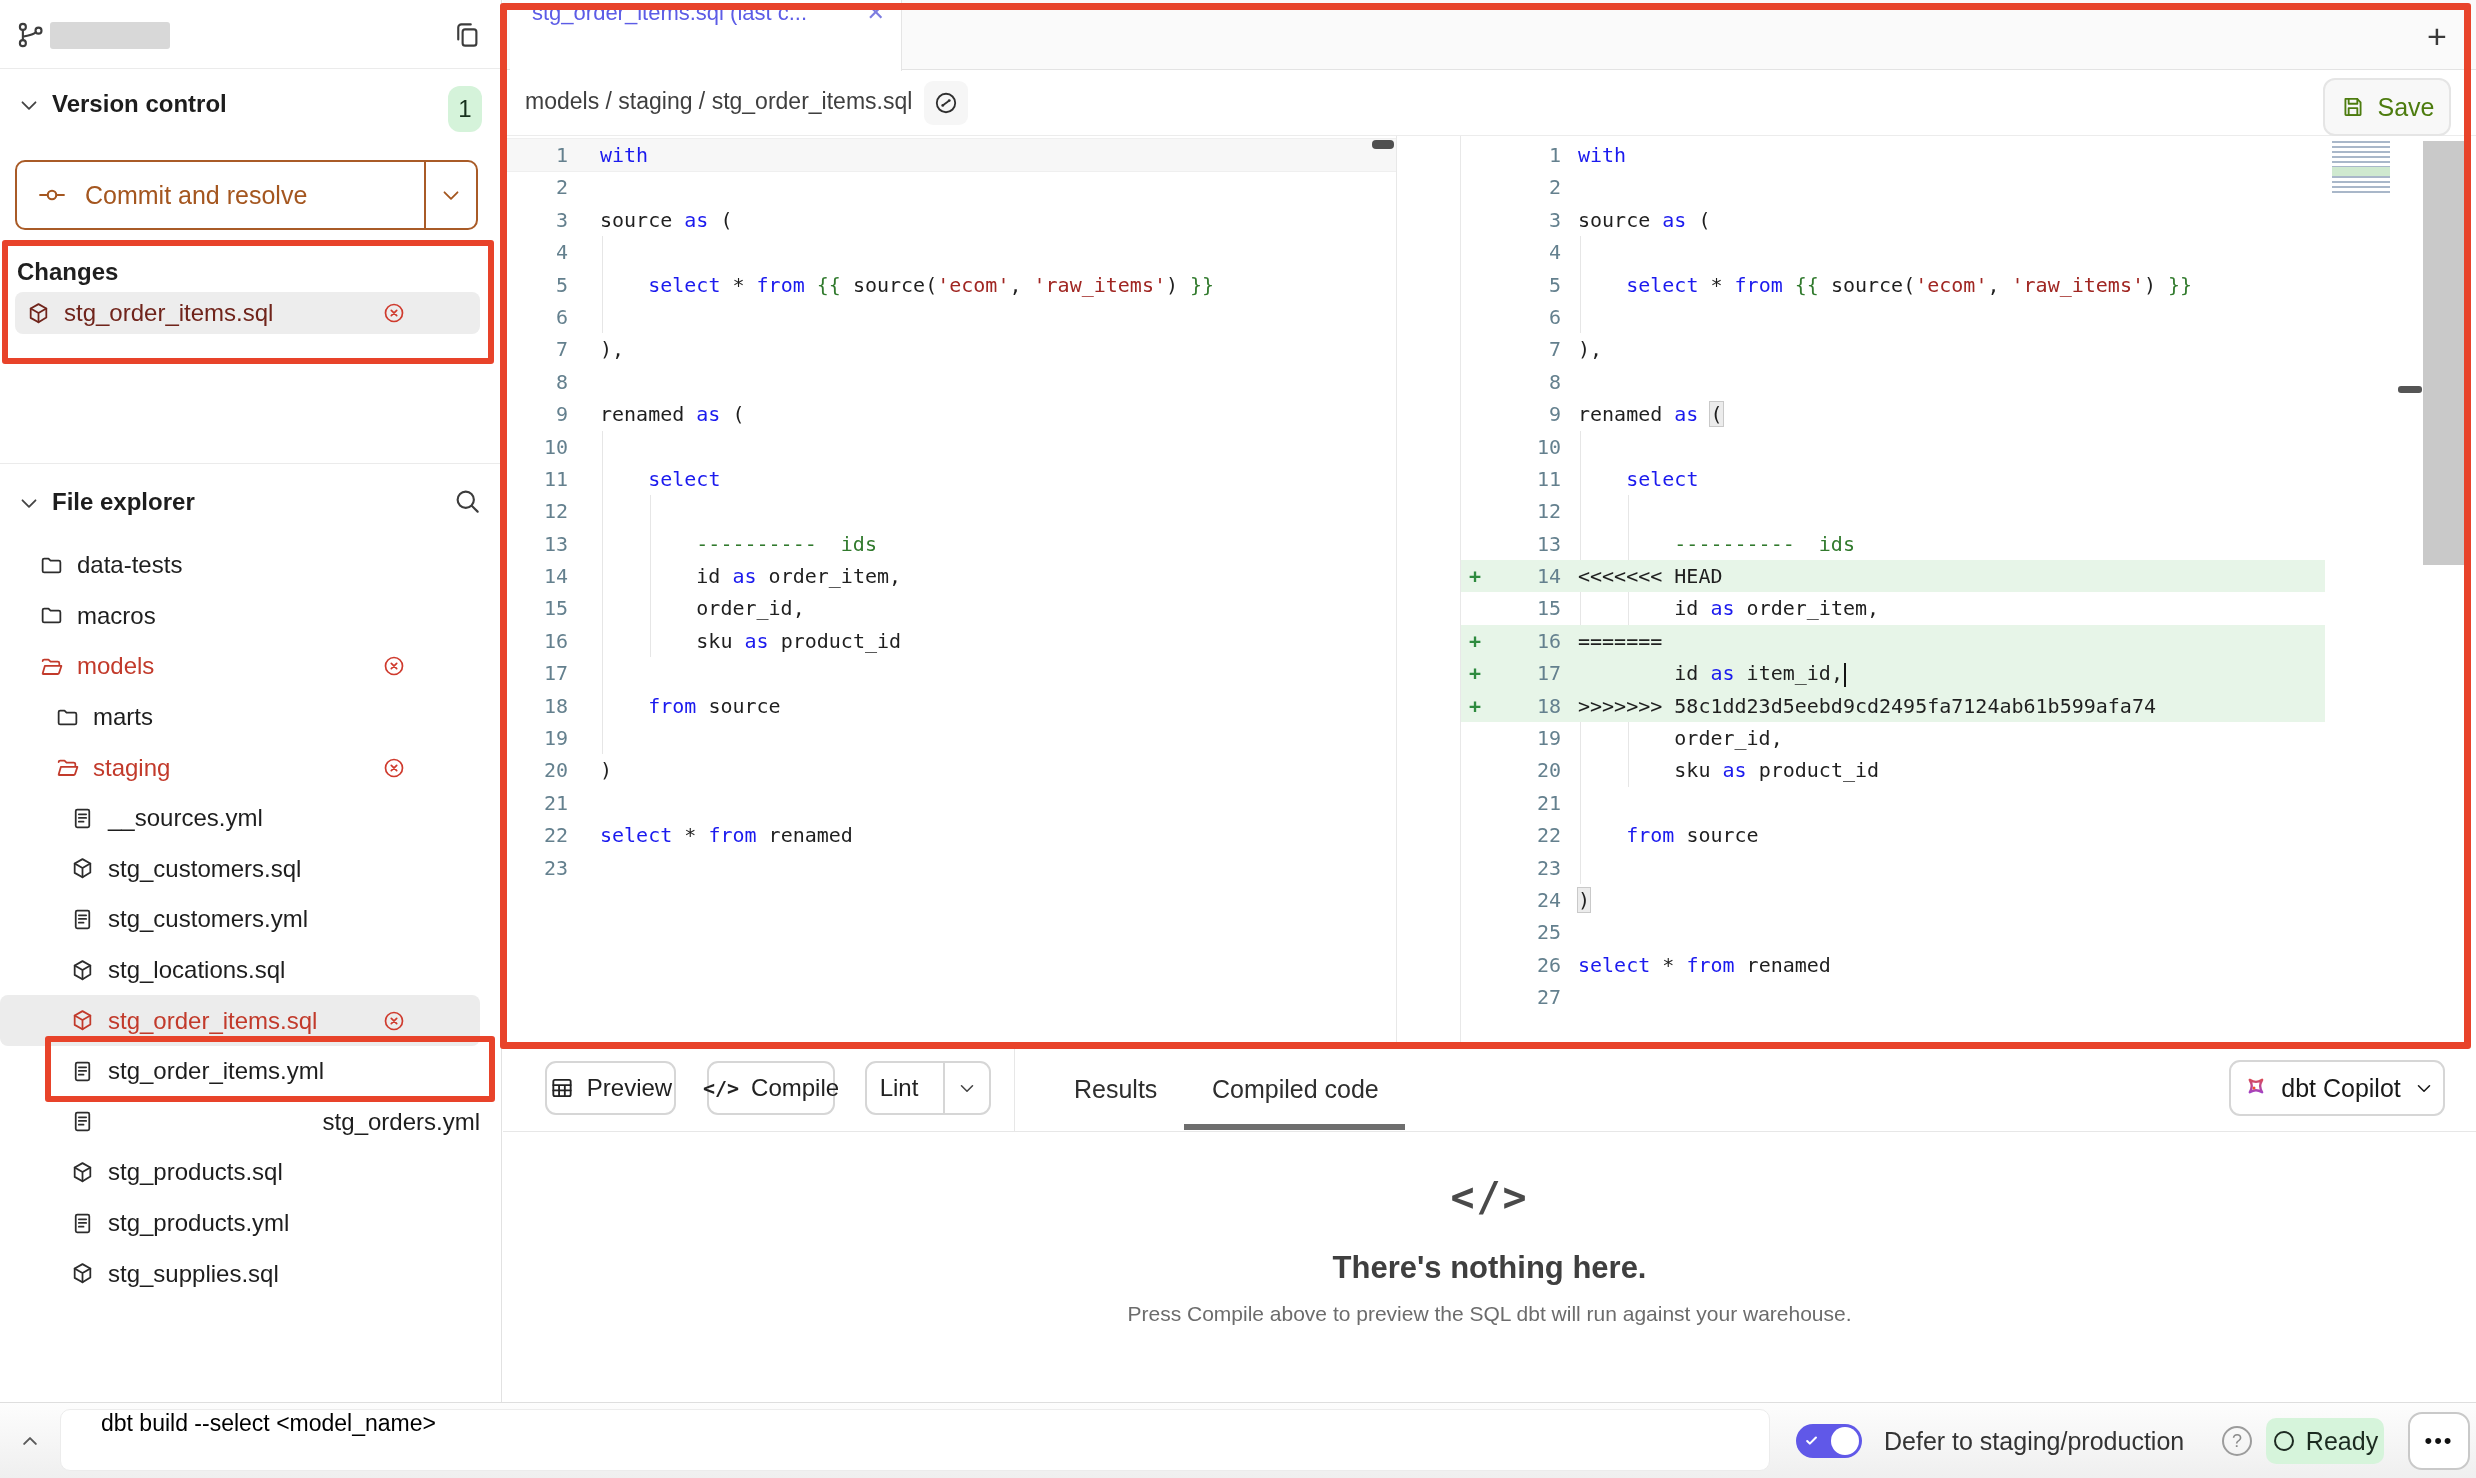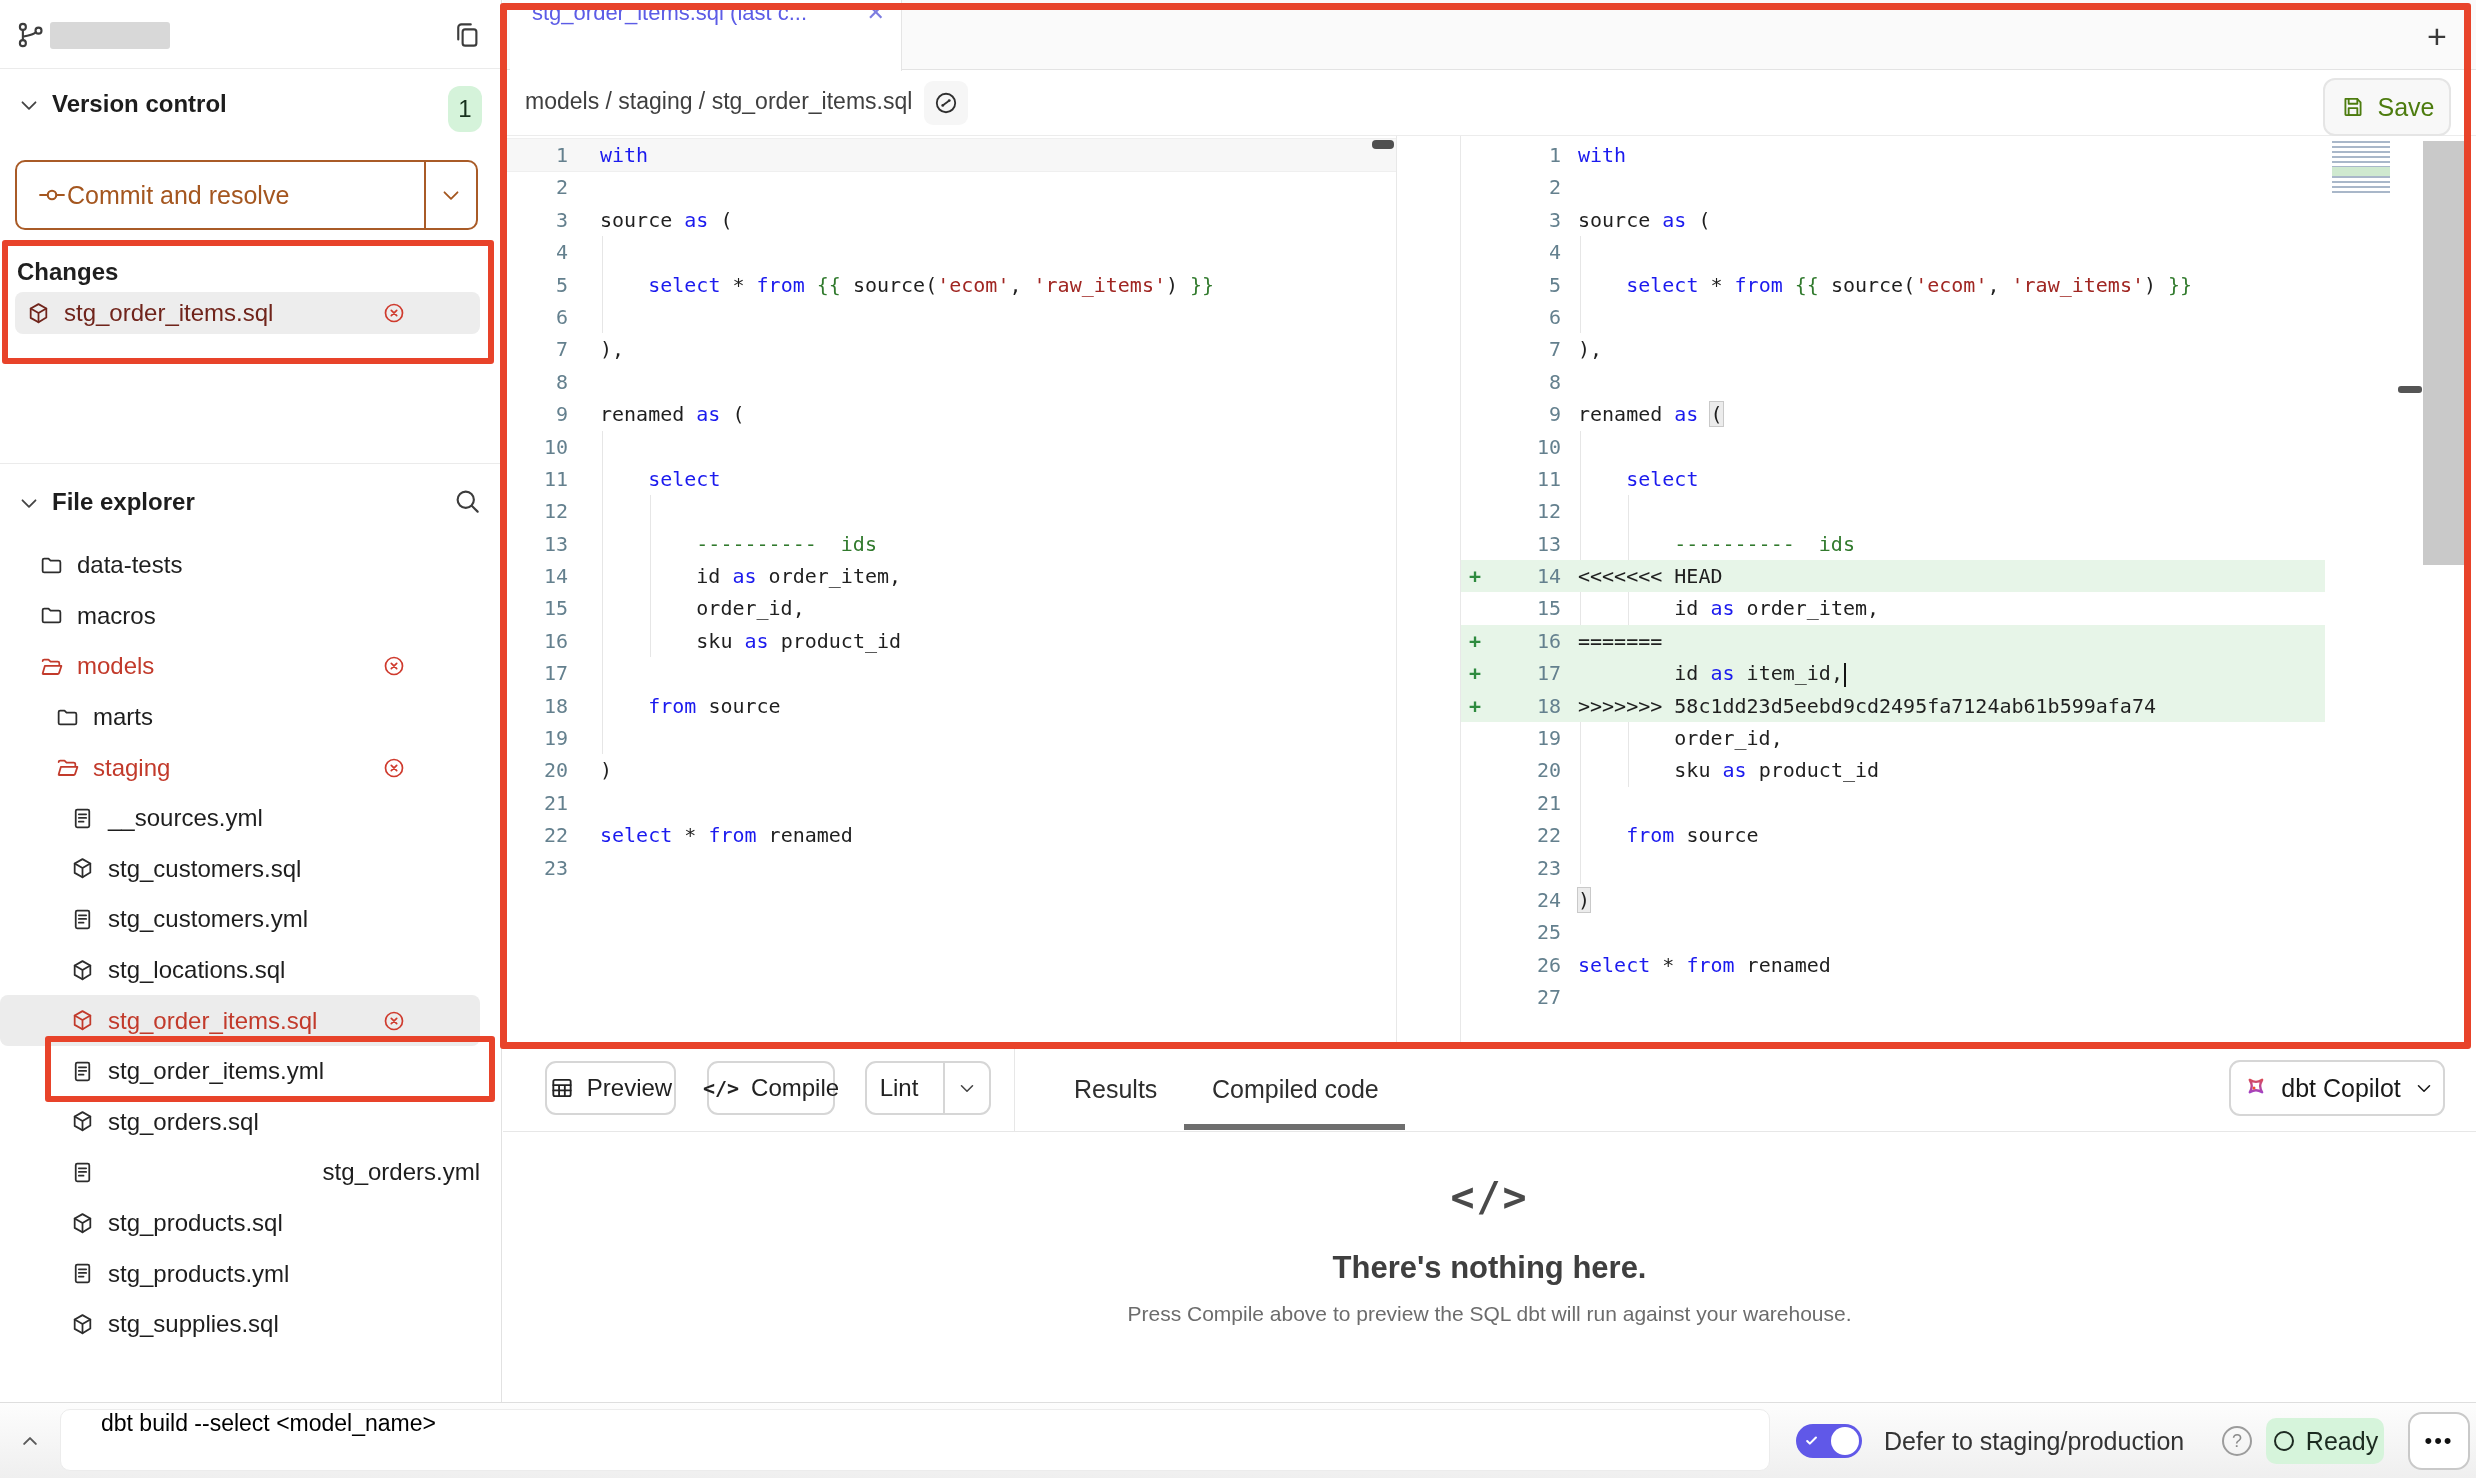--- a/index.html
+++ b/index.html
@@ -14,21 +14,21 @@
   .branch-ic { position:absolute; left:16px; top:20px; width:30px; height:30px; color:#3c3c3c; }
   .branch-ph { position:absolute; left:50px; top:22px; width:120px; height:27px; background:#d8d8d8; border-radius:3px; }
   .copy-ic { position:absolute; left:452px; top:20px; width:30px; height:30px; color:#3c3c3c; }
 
   .vc-head { position:absolute; left:0; top:86px; width:100%; height:40px; }
   .sec-chev { position:absolute; left:16px; top:6px; width:26px; height:26px; color:#444; }
   .sec-title { position:absolute; left:52px; top:4px; font-size:24px; font-weight:600; color:#1d1d1d; }
   .vc-badge { position:absolute; left:448px; top:0px; width:34px; height:46px; background:#d5f3da; border-radius:12px; display:flex; align-items:center; justify-content:center; font-size:24px; color:#17301d; }
 
   .commit-btn { position:absolute; left:15px; top:160px; width:463px; height:70px; border:2px solid #a95b27; border-radius:10px; display:flex; align-items:stretch; color:#a4561f; background:#fff; cursor:pointer; }
-  .commit-main { flex:1; display:flex; align-items:center; padding-left:20px; font-size:25px; font-weight:500; }
+  .commit-main { flex:1; display:flex; align-items:center; padding-left:20px; gap:18px; font-size:25px; font-weight:500; }
   .commit-chev { width:52px; border-left:2px solid #a95b27; display:flex; align-items:center; justify-content:center; }
   .commit-ic { width:30px; height:30px; }
 
   .changes-label { position:absolute; left:17px; top:258px; font-size:24px; font-weight:600; }
   .changes-row { position:absolute; left:15px; top:292px; width:465px; height:42px; background:#ededed; border-radius:8px; display:flex; align-items:center; padding-left:11px; gap:13px; }
   .changes-row .f-ic { width:25px; height:25px; color:#70241b; }
   .changes-row .f-name { font-size:24px; color:#70241b; }
   .changes-row .x-ic { position:absolute; left:367px; width:24px; height:24px; color:#cf3a2d; }
 
   #file-explorer { position:absolute; left:0; top:463px; width:100%; border-top:1px solid #ebebeb; }
@@ -326,29 +326,20 @@
           </span>
         </div>
         <div class="trow" style="padding-left: 70px;">
           <span class="ico ticon">
             <svg viewBox="0 0 24 24" width="25" height="25">
               <rect x="5.5" y="3.5" width="13" height="17" rx="1.5"></rect>
               <path d="M8.5 8h7M8.5 11.5h7M8.5 15h4.5"></path>
             </svg>
           </span>
           <span class="tlabel">stg_order_items.yml</span>
-        </div>
-        <div class="trow" style="padding-left: 70px;">
-          <span class="ico ticon">
-            <svg viewBox="0 0 24 24" width="25" height="25">
-              <path d="M12 3l7.5 4.3v8.6L12 20.5l-7.5-4.3V7.3L12 3z"></path>
-              <path d="M12 11.6L19.5 7.3M12 11.6L4.5 7.3M12 11.6v8.9"></path>
-            </svg>
-          </span>
-          <span class="tlabel">stg_orders.sql</span>
         </div>
         <div class="trow" style="padding-left: 70px; justify-content: space-between;">
           <span class="ico ticon">
             <svg viewBox="0 0 24 24" width="25" height="25">
               <rect x="5.5" y="3.5" width="13" height="17" rx="1.5"></rect>
               <path d="M8.5 8h7M8.5 11.5h7M8.5 15h4.5"></path>
             </svg>
           </span>
           <span class="tlabel">stg_orders.yml</span>
         </div>

